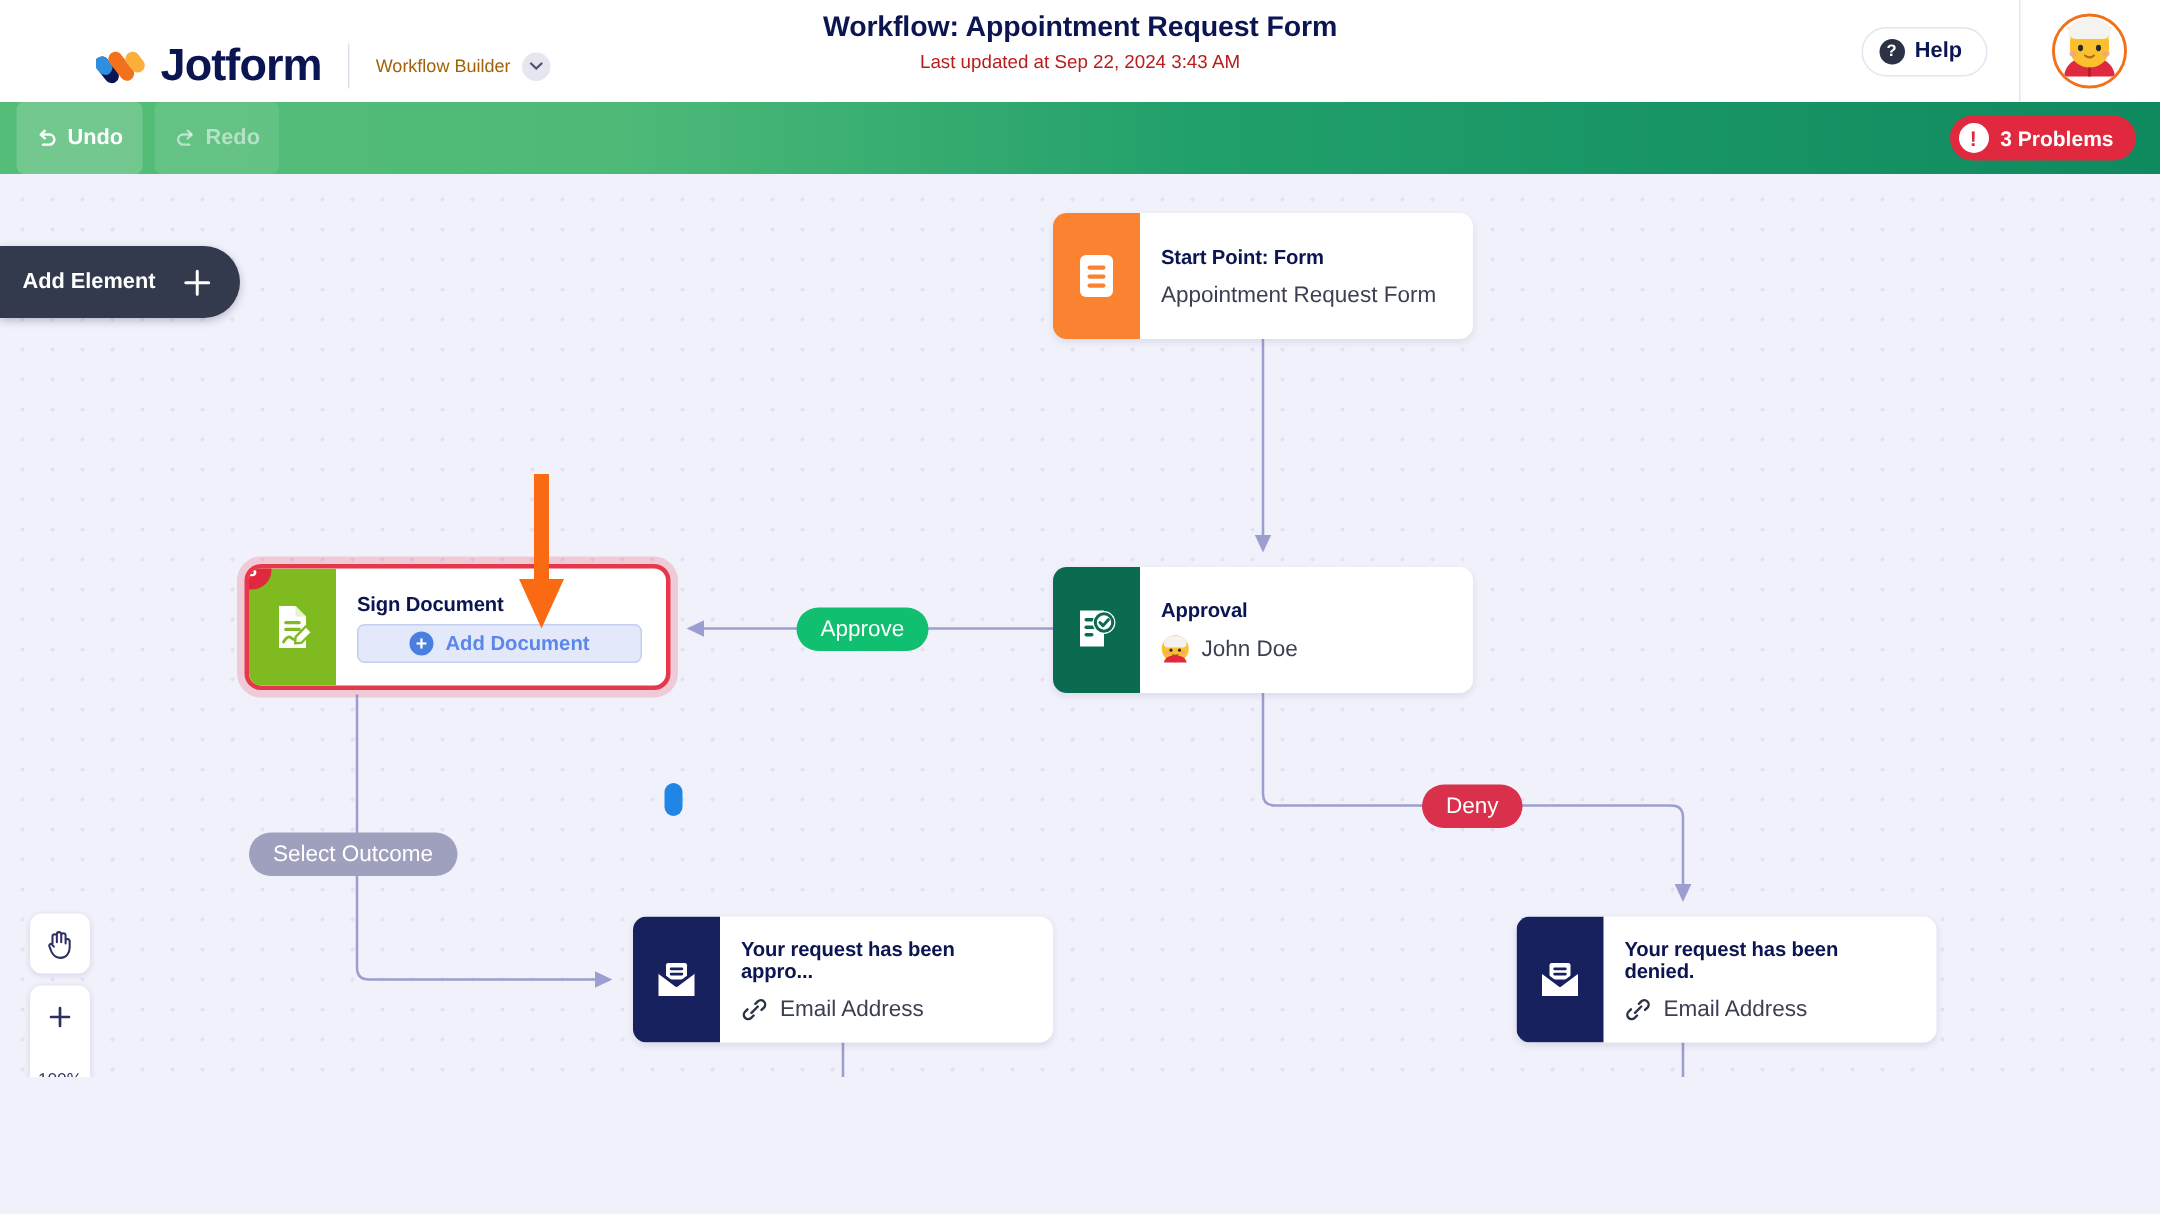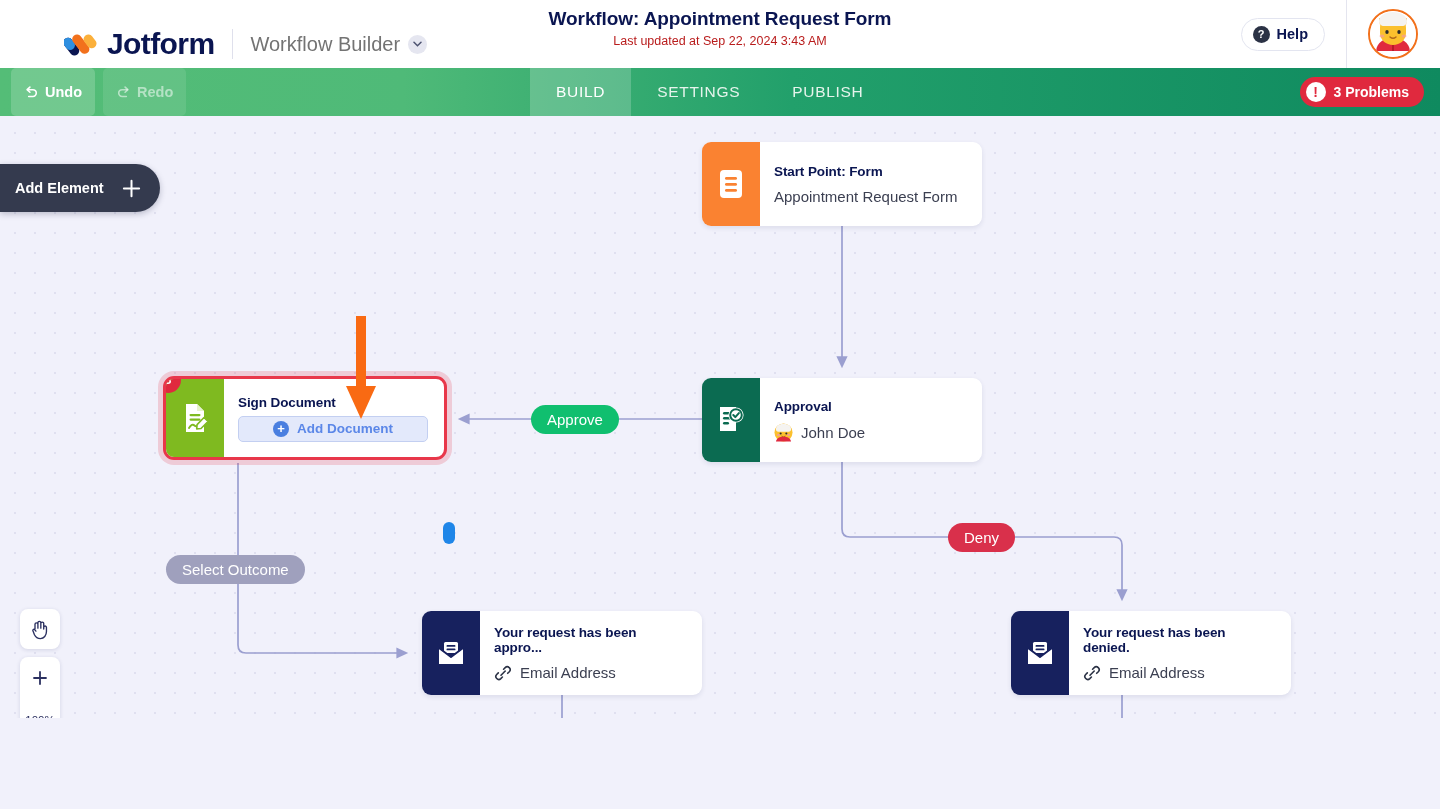--- a/index.html
+++ b/index.html
@@ -17,21 +17,21 @@
     background: #ffffff; display: flex; align-items: center;
     z-index: 40;
     padding-left: 44px;
   }
   .logo-wrap { display: flex; align-items: center; padding-left: 20px; }
   .logo-mark { width: 34px; height: 34px; position: relative; margin-right: 9px; }
   .logo-text {
     font-size: 30px; font-weight: bold; color: #0a1551; letter-spacing: -0.6px;
   }
   .hdr-divider { width: 1px; height: 30px; background: #dfe0ec; margin: 0 17px 0 18px; }
-  .builder-label { font-size: 20px; color: #737373; font-weight: 400; }
+  .builder-label { font-size: 12px; color: #a16207; font-weight: 400; }
   .chev-btn {
     width: 19px; height: 19px; border-radius: 50%; background: #e5e6f0;
     margin-left: 8px; display: inline-flex; align-items: center; justify-content: center;
     cursor: pointer;
   }
   .title-block {
     position: absolute; left: 0; right: 0; top: 8px; text-align: center;
     pointer-events: none;
   }
   .wf-title { font-size: 19px; font-weight: bold; color: #0a1551; letter-spacing: -0.1px; }
@@ -254,25 +254,20 @@
       <span>Undo</span>
     </div>
     <div class="tb-btn disabled">
       <svg width="15" height="15" viewBox="0 0 16 16">
           <path d="M12 5H6.5a3.6 3.6 0 100 7.2H11" stroke="rgba(255,255,255,0.55)" stroke-width="1.7" fill="none" stroke-linecap="round"></path>
           <path d="M9.7 2.3L12.7 5l-3 2.7" stroke="rgba(255,255,255,0.55)" stroke-width="1.7" fill="none" stroke-linecap="round" stroke-linejoin="round"></path>
         </svg>
       <span>Redo</span>
     </div>
 
-    <div class="tabs">
-      <div class="tab active">BUILD</div>
-      <div class="tab">SETTINGS</div>
-      <div class="tab">PUBLISH</div>
-    </div>
 
     <div class="problems-badge">
       <div class="problems-ico">!</div>
       <span class="problems-txt">3 Problems</span>
     </div>
   </div>
 
   <div class="canvas">
 
     <svg class="edges">

